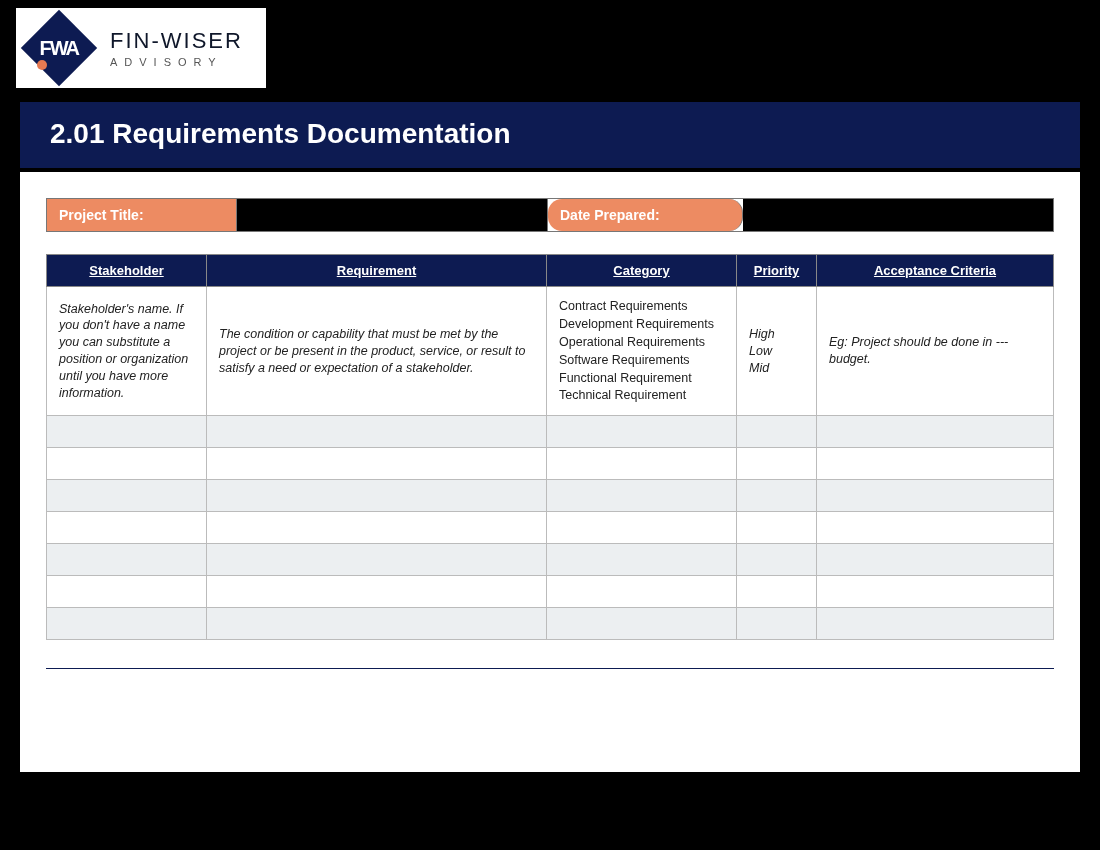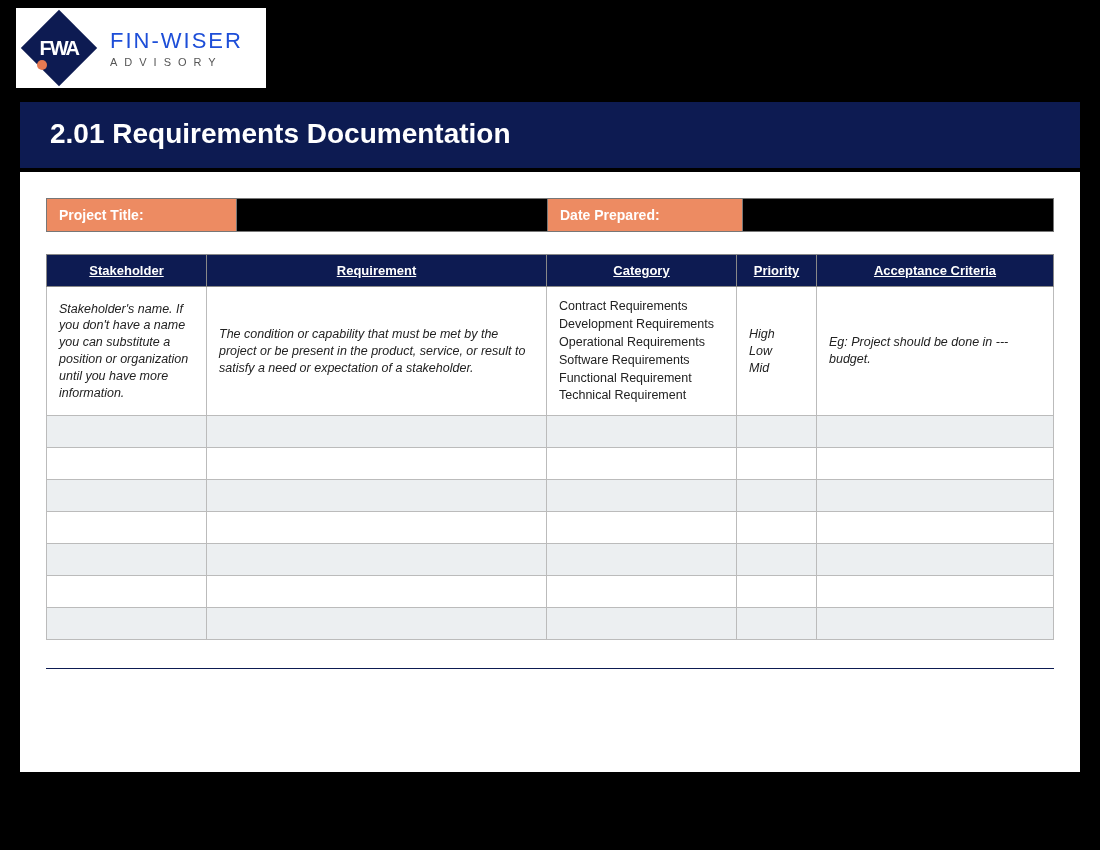--- a/index.html
+++ b/index.html
@@ -50,21 +50,21 @@
     background:#e67a52;
     border-radius:50%;
     bottom:-2px; left:22px;
     transform:rotate(-45deg);
   }
   .logo-text { margin-left: 14px; }
   .logo-text-top {
     font-size: 22px;
     font-weight: 500;
     letter-spacing: 2px;
-    color: #1d4ed8;
+    color: #0f172a;
   }
   .logo-text-bottom {
     font-size: 11px;
     letter-spacing: 7px;
     color: #555;
     margin-top:2px;
   }
   .title-bar {
     background: #0d1b52;
     color: #fff;
@@ -91,21 +91,21 @@
     padding: 8px 12px;
     font-size: 14px;
     border-right: 1px solid #777;
   }
   .meta-label.l1 { width: 190px; }
   .meta-value {
     background: #000;
     flex: 1;
     border-right: 1px solid #777;
   }
-  .meta-label.l2 { width: 195px; }
+  .meta-label.l2 { width: 195px; border-radius: 14px; }
   .meta-value.last { border-right: none; }
 
   table.req {
     width: 100%;
     border-collapse: collapse;
     border: 1px solid #888;
   }
   table.req th {
     background: #0d1b52;
     color: #fff;

